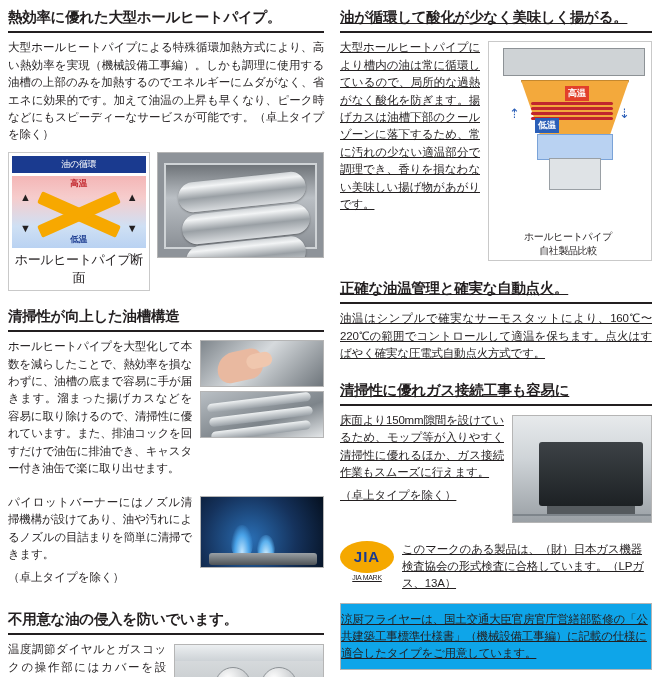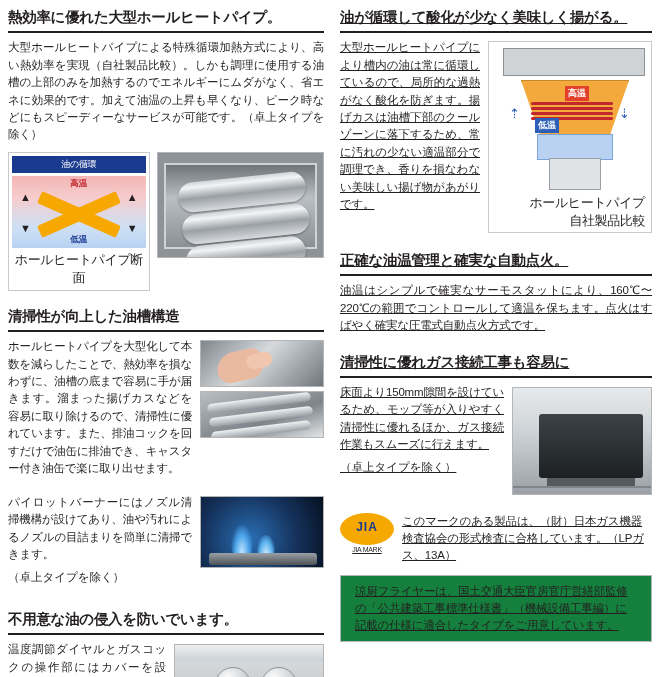--- a/index.html
+++ b/index.html
@@ -334,25 +334,26 @@
     border: 1px solid #9aa0a5;
   }
   .tank .arr {
     position: absolute;
     font-size: 13px;
     color: #2b5fb8;
   }
   .tank .arr.a1 { left: 18px; top: 62px; }
   .tank .arr.a2 { left: 128px; top: 62px; }
   .legend {
-    font-size: 13px;
-    text-align: right;
+    font-size: 10px;
+    text-align: center;
     line-height: 1.35;
     padding: 2px 4px 1px 0;
     letter-spacing: -0.4px;
+    margin-top: 36px;
   }
 
   .sec6 { margin-top: 14px; }
 
   .sec7 { margin-top: 18px; }
   .sec7-photo {
     float: right;
     width: 140px;
     height: 108px;
     margin: 3px 0 2px 8px;
@@ -393,55 +394,55 @@
   }
   .jia-oval {
     width: 54px; height: 32px;
     border-radius: 50%;
     background: #f5a800;
     position: relative;
   }
   .jia-oval span {
     position: absolute;
     left: 0; right: 0; top: 7px;
-    font-size: 12px;
+    font-size: 15px;
     font-weight: bold;
     color: #1a3a8f;
     letter-spacing: 1px;
   }
   .jia-cap {
     font-size: 7px;
     letter-spacing: -0.3px;
     margin-top: 1px;
   }
   .mark-text {
     font-size: 11.5px;
     line-height: 1.5;
     letter-spacing: -0.2px;
   }
   .notice-box {
     margin-top: 10px;
     border: 1px solid #b5b5b5;
-    background: #15803d;
-    padding: 7px 14px;
+    background: #0ea5e9;
+    padding: 7px 0;
     font-size: 11.5px;
     line-height: 1.5;
     letter-spacing: -0.2px;
   }
 </style>
 </head>
 <body>
 
 <div class="page">
 
   <div class="col-left">
 
     <div>
       <h2 class="head">熱効率に優れた大型ホールヒートパイプ。</h2>
-      <p class="body">大型ホールヒートパイプによる特殊循環加熱方式により、高い熱効率を実現（自社製品比較）。しかも調理に使用する油槽の上部のみを加熱するのでエネルギーにムダがなく、省エネに効果的です。加えて油温の上昇も早くなり、ピーク時などにもスピーディーなサービスが可能です。（卓上タイプを除く）</p>
+      <p class="body">大型ホールヒートパイプによる特殊循環加熱方式により、高い熱効率を実現（機械設備工事編）。しかも調理に使用する油槽の上部のみを加熱するのでエネルギーにムダがなく、省エネに効果的です。加えて油温の上昇も早くなり、ピーク時などにもスピーディーなサービスが可能です。（卓上タイプを除く）</p>
 
       <div class="sec1-figs">
         <div class="fig-heatmap">
           <div class="cap-top">油の循環</div>
           <div class="heat-box">
             <div class="lbl-hot">高温</div>
             <div class="lbl-cold">低温</div>
             <div class="xmark">
                 <div></div>
                 <div></div>

